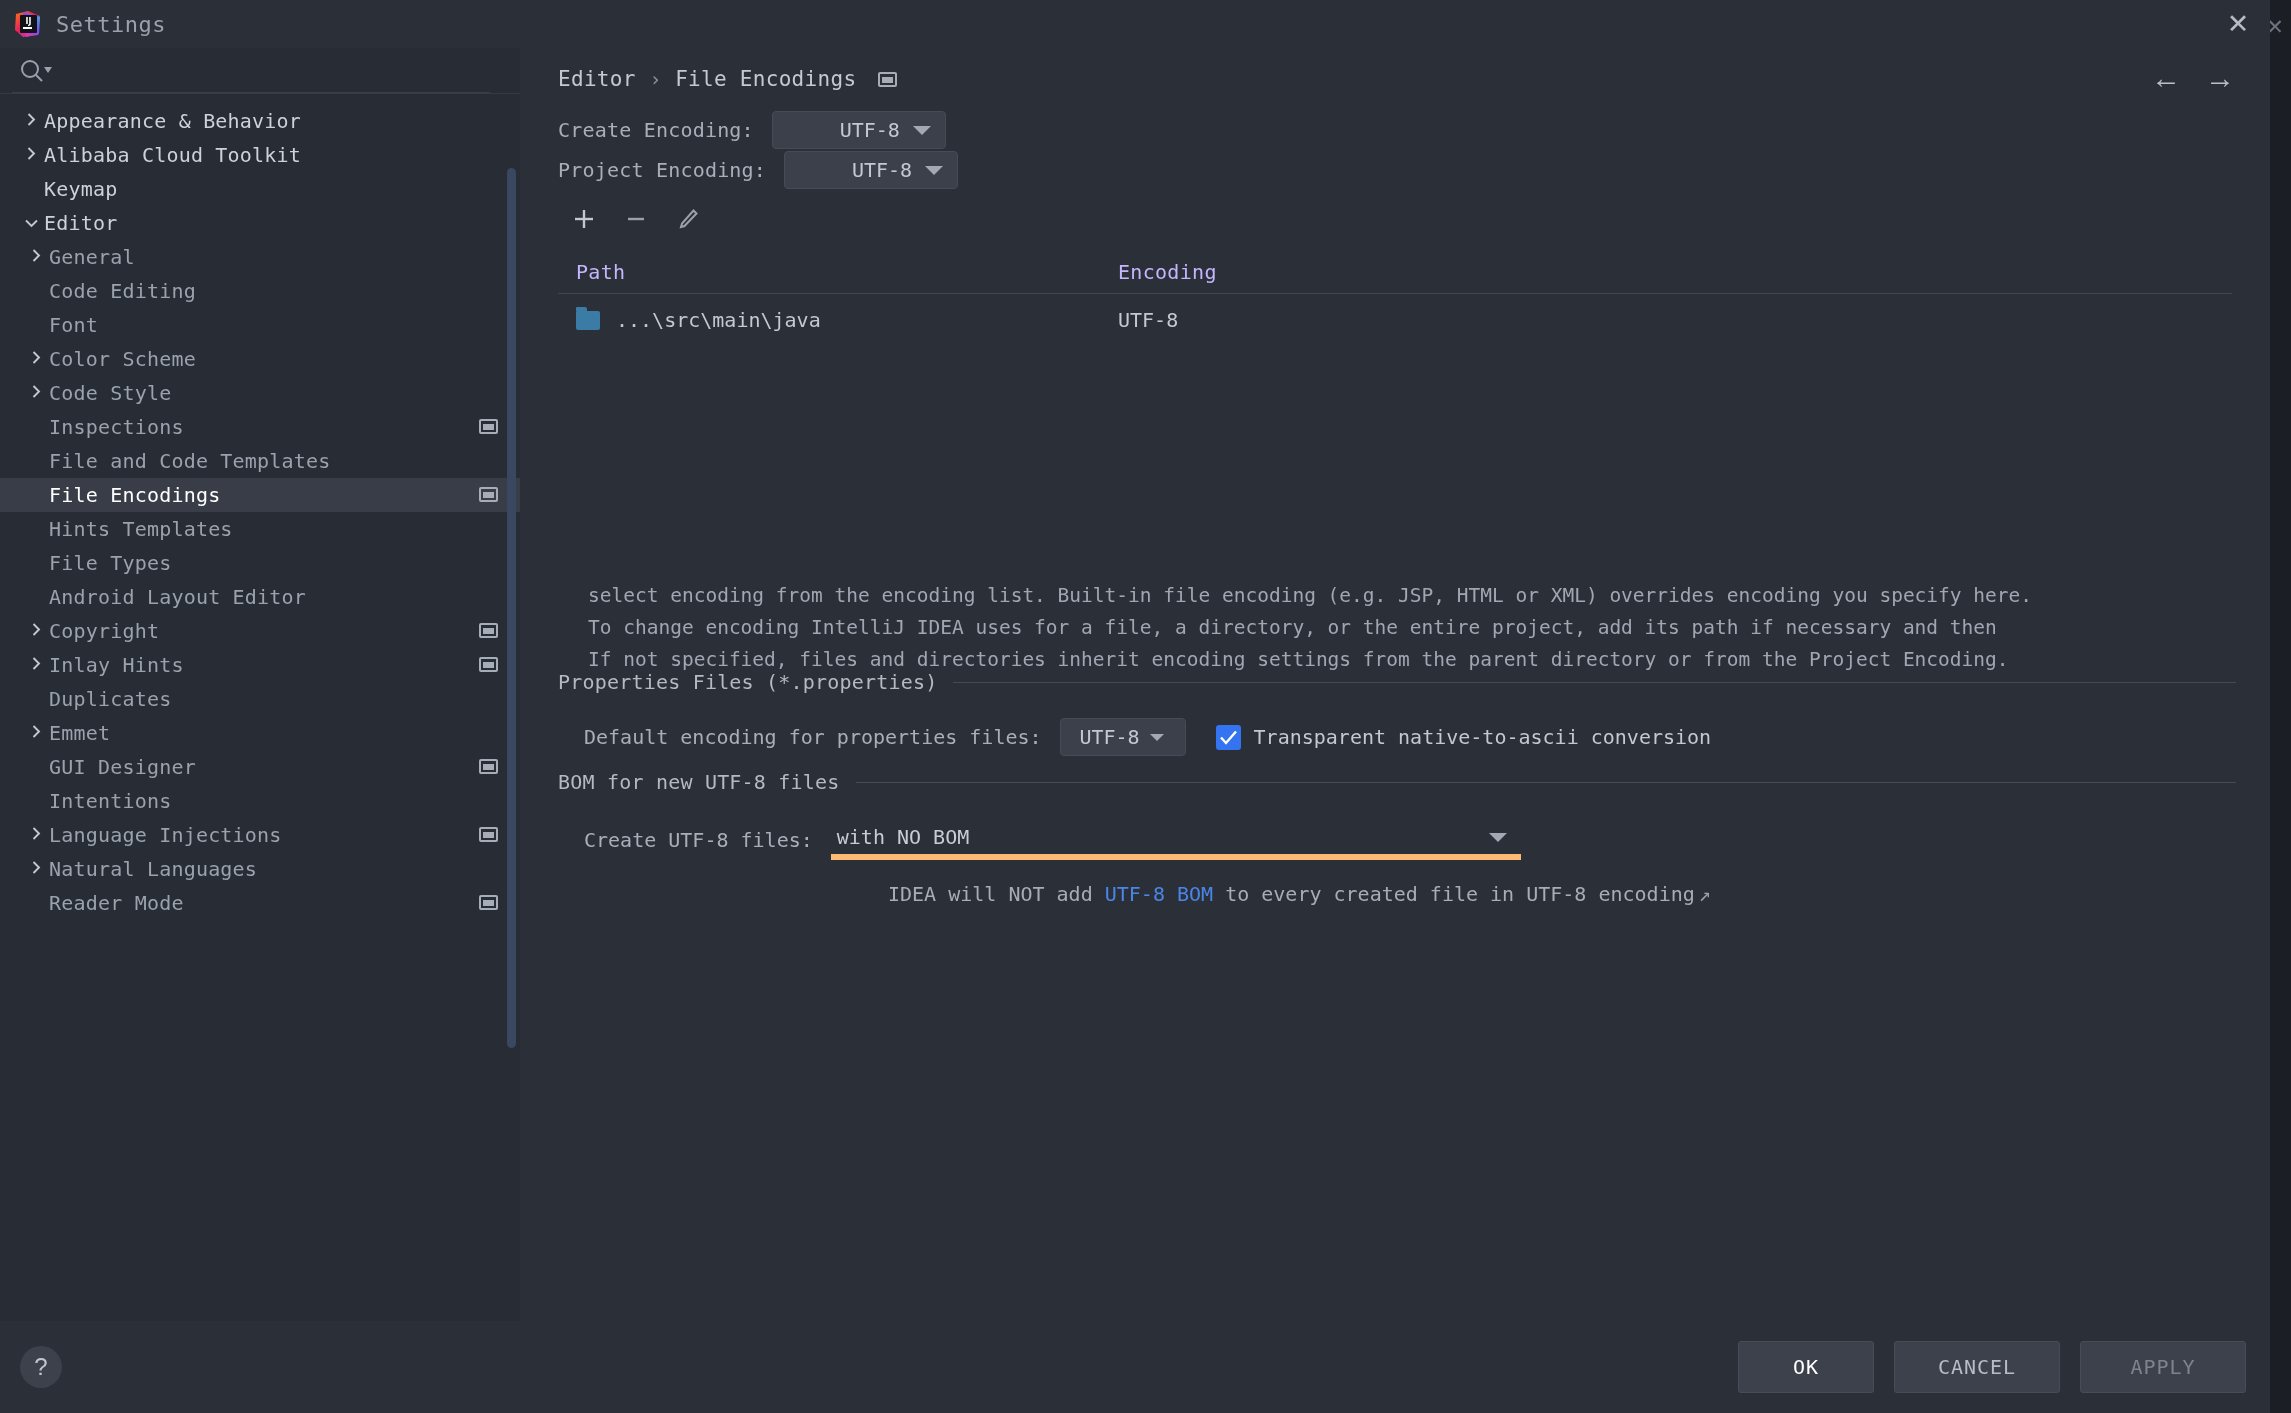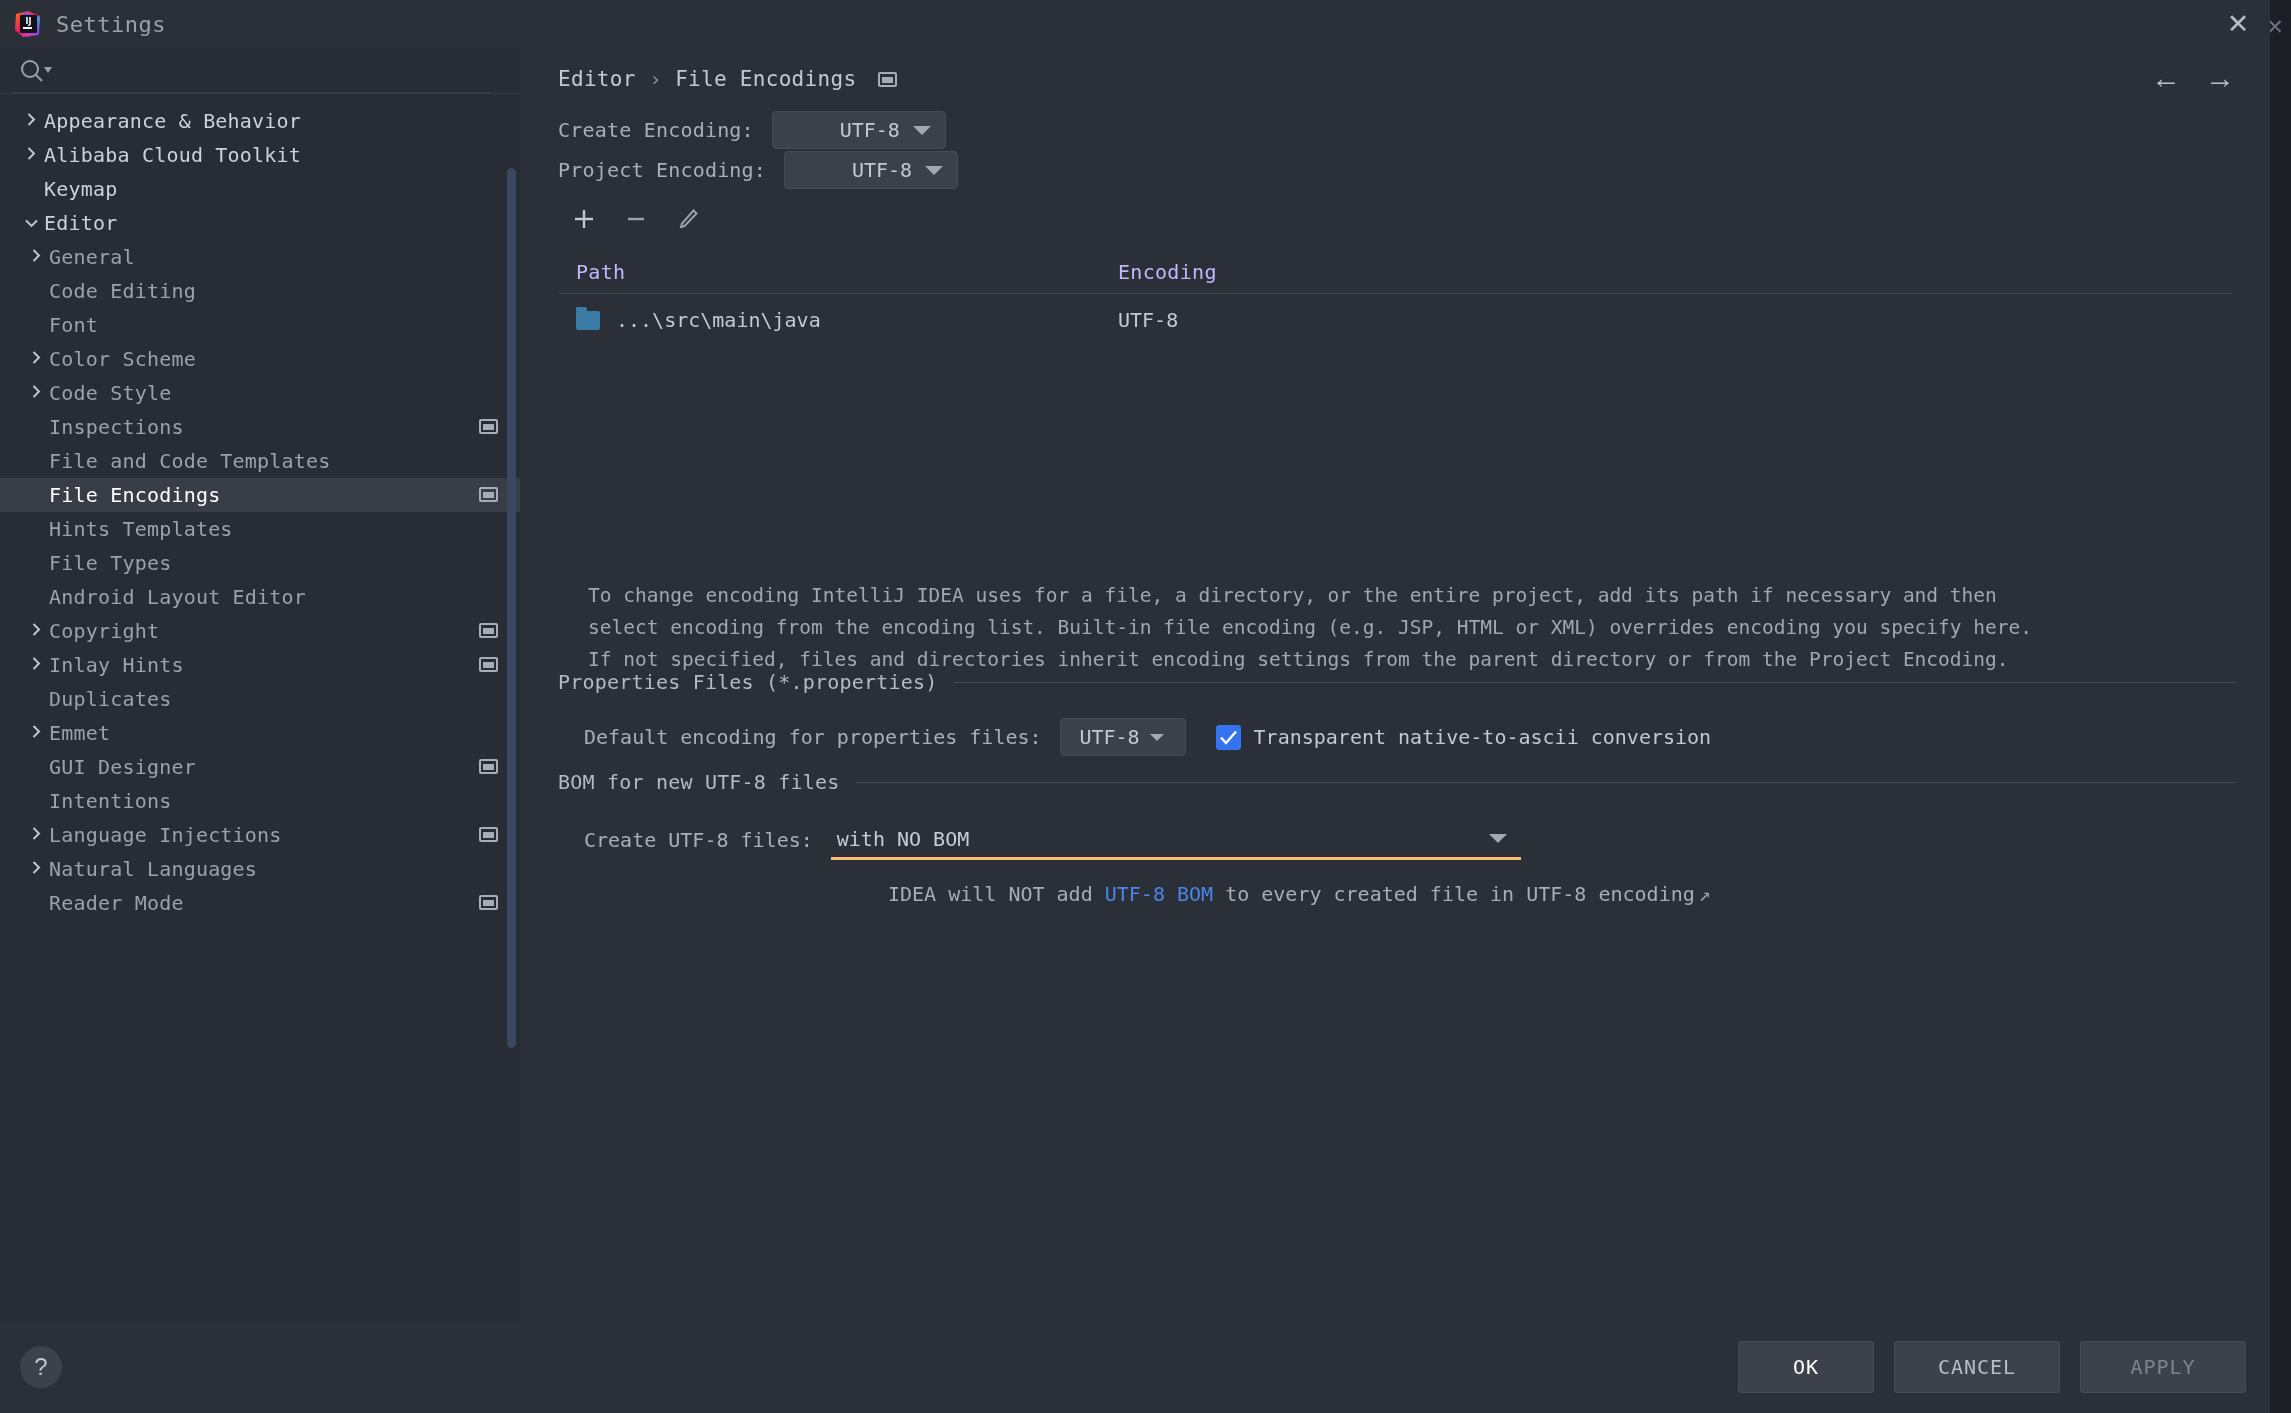--- a/index.html
+++ b/index.html
@@ -465,21 +465,21 @@
   #bom-combo {
     margin-left: 18px;
     width: 690px;
     height: 40px;
     display: flex;
     align-items: center;
     justify-content: space-between;
     padding: 0 14px 0 6px;
     color: #c8cdd5;
     font-size: 20px;
-    border-bottom: 3px solid #fdba74;
+    border-bottom: 6px solid #fdba74;
     cursor: pointer;
   }
   #bom-combo .caret {
     width: 0; height: 0;
     border-left: 9px solid transparent;
     border-right: 9px solid transparent;
     border-top: 9px solid #a3a9b3;
   }
   #bom-hint {
     margin-top: 22px;
@@ -801,22 +801,22 @@
                 <span class="cell col-path">
                   <span class="folder-icon"></span>
                   <span>...\src\main\java</span>
                 </span>
                 <span class="cell col-enc">UTF-8</span>
               </div>
             </div>
         </div>
 
         <div id="table-hint">
+            <div>select encoding from the encoding list. Built-in file encoding (e.g. JSP, HTML or XML) overrides encoding you specify here.</div>
             <div>To change encoding IntelliJ IDEA uses for a file, a directory, or the entire project, add its path if necessary and then</div>
-            <div>select encoding from the encoding list. Built-in file encoding (e.g. JSP, HTML or XML) overrides encoding you specify here.</div>
             <div>If not specified, files and directories inherit encoding settings from the parent directory or from the Project Encoding.</div>
           </div>
 
         <div class="section" id="properties-section">
           <div class="section-title-row">
             <span class="section-title">Properties Files (*.properties)</span>
             <span class="section-rule"></span>
           </div>
           <div id="properties-fields">
             <span id="properties-encoding-label">Default encoding for properties files:</span>

